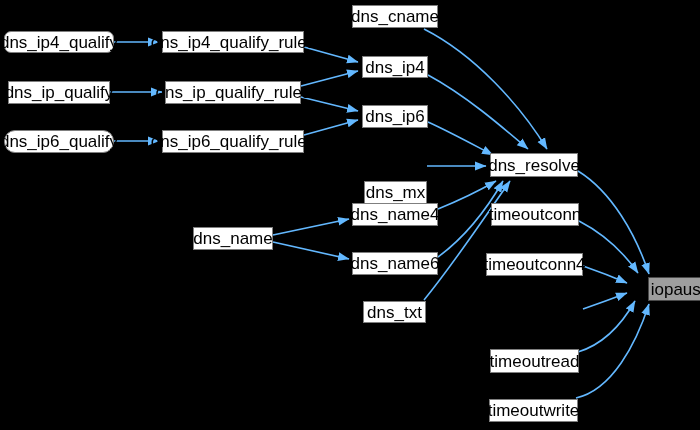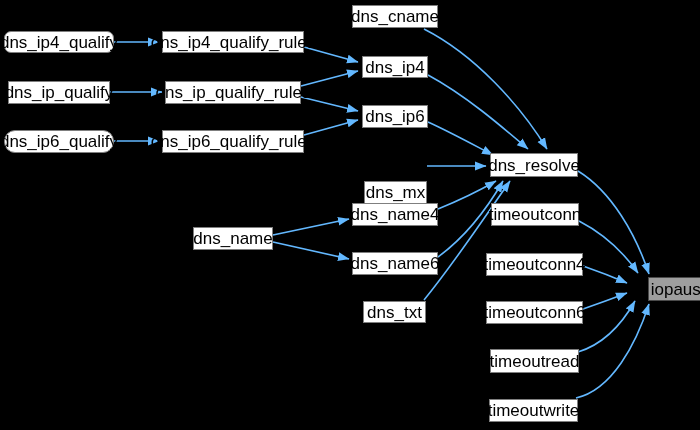--- a/index.html
+++ b/index.html
@@ -74,18 +74,17 @@
       <div class="node" style="left: 362px; top: 56px; width: 66px; height: 22px;">dns_ip4</div>
       <div class="node" style="left: 362px; top: 105px; width: 66px; height: 23px;">dns_ip6</div>
       <div class="node" style="left: 364px; top: 154px; width: 63px; height: 23px; margin-top: 27px;">dns_mx</div>
       <div class="node" style="left: 193px; top: 227px; width: 80px; height: 23px;">dns_name</div>
       <div class="node" style="left: 352px; top: 203px; width: 86px; height: 23px;">dns_name4</div>
       <div class="node" style="left: 352px; top: 252px; width: 86px; height: 23px;">dns_name6</div>
       <div class="node" style="left: 363px; top: 301px; width: 63px; height: 22px;">dns_txt</div>
       <div class="node" style="left: 490px; top: 153px; width: 88px; height: 24px;">dns_resolve</div>
       <div class="node" style="left: 491px; top: 203px; width: 88px; height: 23px;">timeoutconn</div>
       <div class="node" style="left: 486px; top: 253px; width: 97px; height: 23px;">timeoutconn4</div>
-      <div class="node" style="left: 486px; top: 301px; width: 97px; height: 23px;">timeoutconn6</div>
       <div class="node" style="left: 490px; top: 349px; width: 89px; height: 24px;">timeoutread</div>
       <div class="node" style="left: 489px; top: 399px; width: 89px; height: 23px;">timeoutwrite</div>
       <div class="node highlight" style="left: 648px; top: 277px; width: 65px; height: 24px;">iopause</div>
     </div>
 </div>
 
 </body></html>

